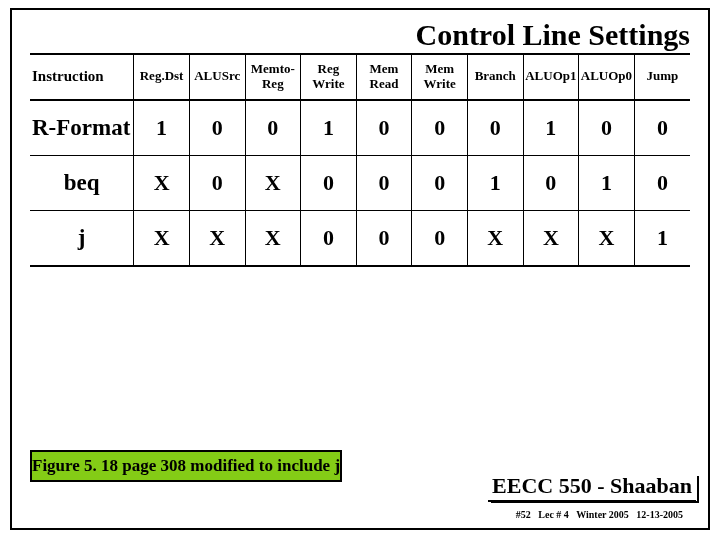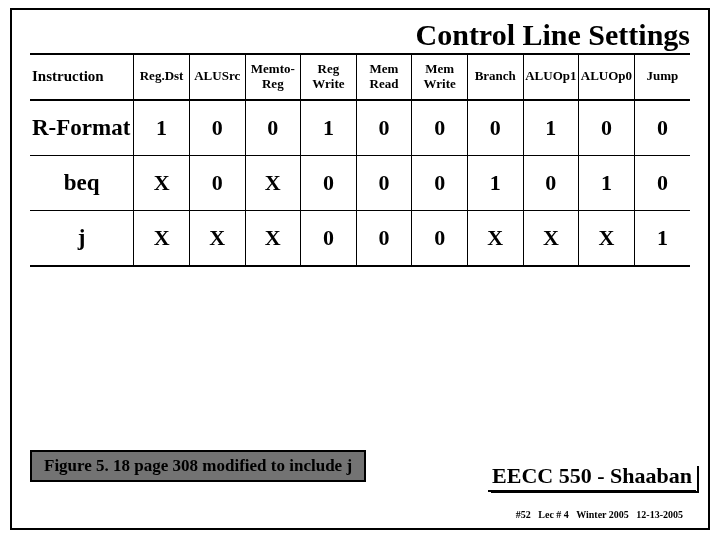--- a/index.html
+++ b/index.html
@@ -58,28 +58,28 @@
   .tbl tbody tr:last-child td { border-bottom: 2px solid #000; }
   .tbl tbody td:first-child {
     border-left: none;
     font-size: 23px;
     font-weight: bold;
   }
   .figcap {
     position: absolute;
     left: 18px; bottom: 46px;
     border: 2px solid #000;
-    padding: 4px 12px;
+    padding: 4px 0;
     font-size: 17px;
     font-weight: bold;
-    background: #737373;
+    background: #84cc16;
   }
   .course {
     position: absolute;
-    right: 12px; bottom: 36px;
+    right: 12px; bottom: 26px;
     font-family: "Times New Roman", Times, serif;
     font-weight: bold;
     font-size: 22px;
     border-bottom: 2px solid #000;
     padding: 0 4px 1px 4px;
   }
   .course::after {
     content: "";
     position: absolute;
     left: 3px; right: -3px; top: 3px; bottom: -3px;

